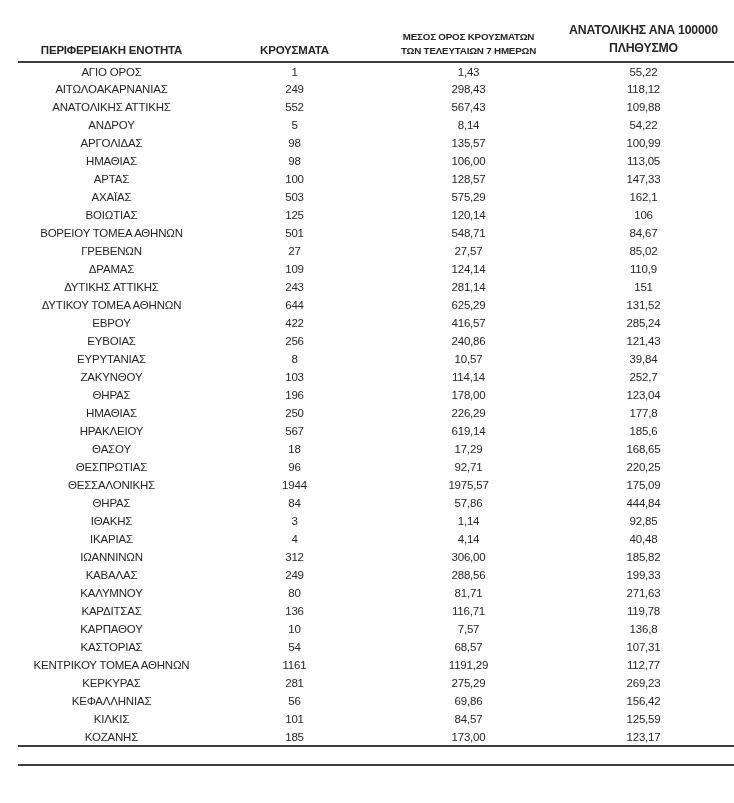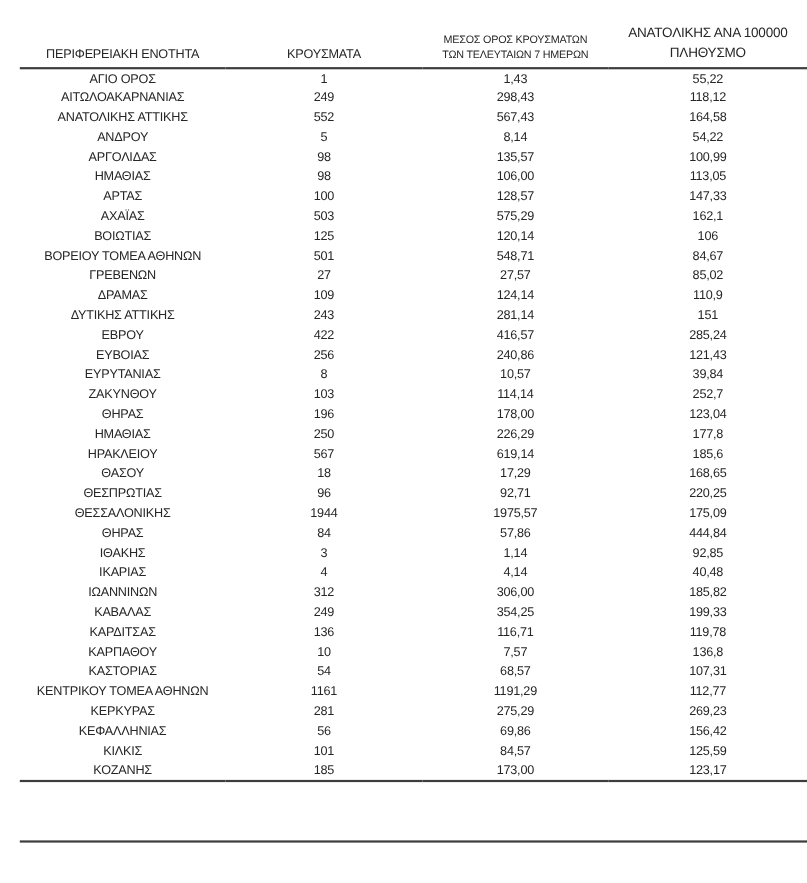--- a/index.html
+++ b/index.html
@@ -21,21 +21,21 @@
     width: 716px;
     border-collapse: collapse;
     table-layout: fixed;
     color: #262626;
   }
   col.c1 { width: 187px; }
   col.c2 { width: 179px; }
   col.c3 { width: 169px; }
   col.c4 { width: 181px; }
   thead th {
-    font-weight: normal;
+    font-weight: bold;
     vertical-align: bottom;
     text-align: center;
     height: 40px;
     padding: 0 0 3px 0;
     border-bottom: 2.5px solid #3d3d3d;
     font-size: 11.5px;
     letter-spacing: -0.2px;
     line-height: 1.2;
     white-space: nowrap;
   }
@@ -98,21 +98,21 @@
         <tr>
           <td>ΑΙΤΩΛΟΑΚΑΡΝΑΝΙΑΣ</td>
           <td>249</td>
           <td>298,43</td>
           <td>118,12</td>
         </tr>
         <tr>
           <td>ΑΝΑΤΟΛΙΚΗΣ ΑΤΤΙΚΗΣ</td>
           <td>552</td>
           <td>567,43</td>
-          <td>164,58</td>
+          <td>109,88</td>
         </tr>
         <tr>
           <td>ΑΝΔΡΟΥ</td>
           <td>5</td>
           <td>8,14</td>
           <td>54,22</td>
         </tr>
         <tr>
           <td>ΑΡΓΟΛΙΔΑΣ</td>
           <td>98</td>
@@ -161,20 +161,26 @@
           <td>124,14</td>
           <td>110,9</td>
         </tr>
         <tr>
           <td>ΔΥΤΙΚΗΣ ΑΤΤΙΚΗΣ</td>
           <td>243</td>
           <td>281,14</td>
           <td>151</td>
         </tr>
         <tr>
+          <td>ΔΥΤΙΚΟΥ ΤΟΜΕΑ ΑΘΗΝΩΝ</td>
+          <td>644</td>
+          <td>625,29</td>
+          <td>131,52</td>
+        </tr>
+        <tr>
           <td>ΕΒΡΟΥ</td>
           <td>422</td>
           <td>416,57</td>
           <td>285,24</td>
         </tr>
         <tr>
           <td>ΕΥΒΟΙΑΣ</td>
           <td>256</td>
           <td>240,86</td>
           <td>121,43</td>
@@ -247,22 +253,28 @@
         </tr>
         <tr>
           <td>ΙΩΑΝΝΙΝΩΝ</td>
           <td>312</td>
           <td>306,00</td>
           <td>185,82</td>
         </tr>
         <tr>
           <td>ΚΑΒΑΛΑΣ</td>
           <td>249</td>
-          <td>354,25</td>
+          <td>288,56</td>
           <td>199,33</td>
+        </tr>
+        <tr>
+          <td>ΚΑΛΥΜΝΟΥ</td>
+          <td>80</td>
+          <td>81,71</td>
+          <td>271,63</td>
         </tr>
         <tr>
           <td>ΚΑΡΔΙΤΣΑΣ</td>
           <td>136</td>
           <td>116,71</td>
           <td>119,78</td>
         </tr>
         <tr>
           <td>ΚΑΡΠΑΘΟΥ</td>
           <td>10</td>

